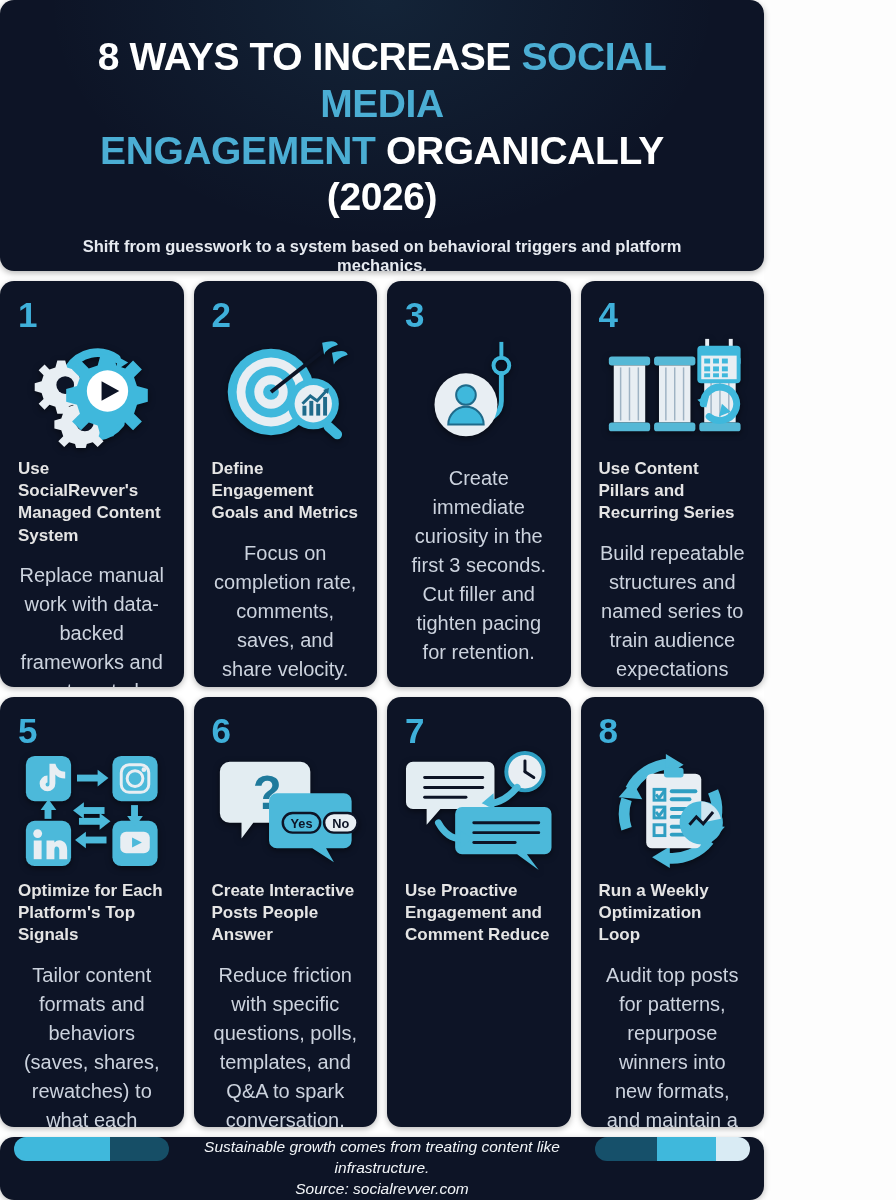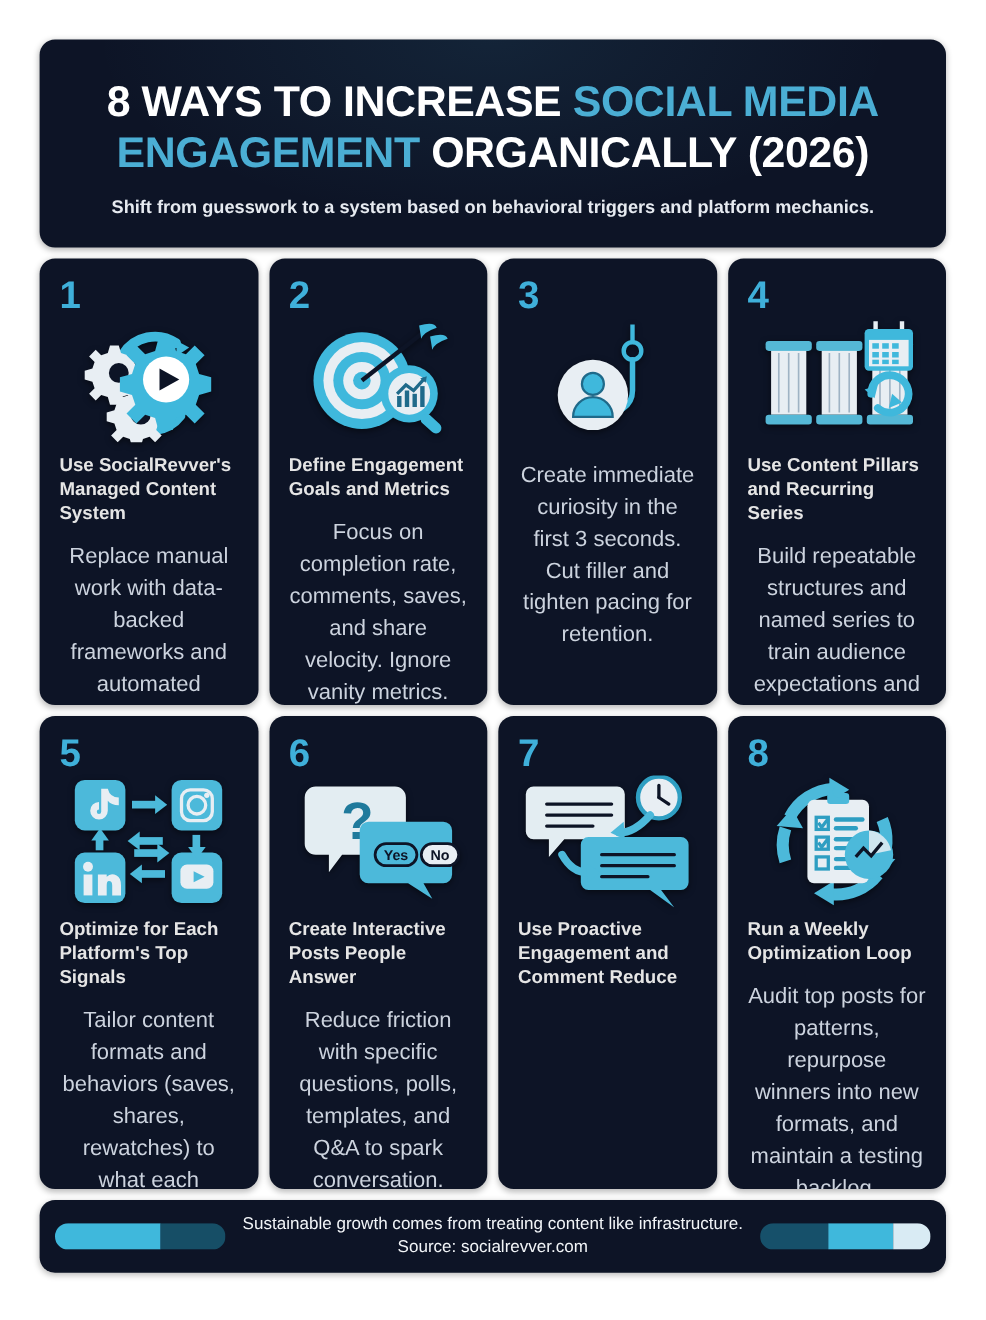--- a/index.html
+++ b/index.html
@@ -3,22 +3,21 @@
 <meta charset="utf-8">
 <style>
   * { box-sizing: border-box; margin: 0; padding: 0; }
   html, body {
     width: 896px; height: 1200px;
     background: #fdfdfd;
     font-family: "Liberation Sans", sans-serif;
     overflow: hidden;
   }
   .page {
-    width: 896px; height: 1200px;
-    padding: 36px;
+    width: 764px; height: 1200px;
     display: flex; flex-direction: column;
     background: #ffffff;
   }
 
   
   .header {
     background: #0d1426;
     border-radius: 14px;
     padding: 34px 40px 26px 40px;
     text-align: center;
@@ -95,23 +94,24 @@
     line-height: 1.45;
     text-align: center;
   }
 
   
   .footer {
     margin-top: 10px;
     background: #0d1426;
     border-radius: 14px;
     height: 66px;
-    display: flex; align-items: center; justify-content: space-between;
+    display: flex; justify-content: space-between;
     padding: 0 14px;
     box-shadow: 0 2px 6px rgba(0,0,0,.28);
+    font-style: italic;
   }
   .pill {
     width: 155px; height: 24px;
     border-radius: 12px;
     overflow: hidden;
     display: flex;
     flex: 0 0 auto;
   }
   .seg { height: 100%; }
   .f-text {

